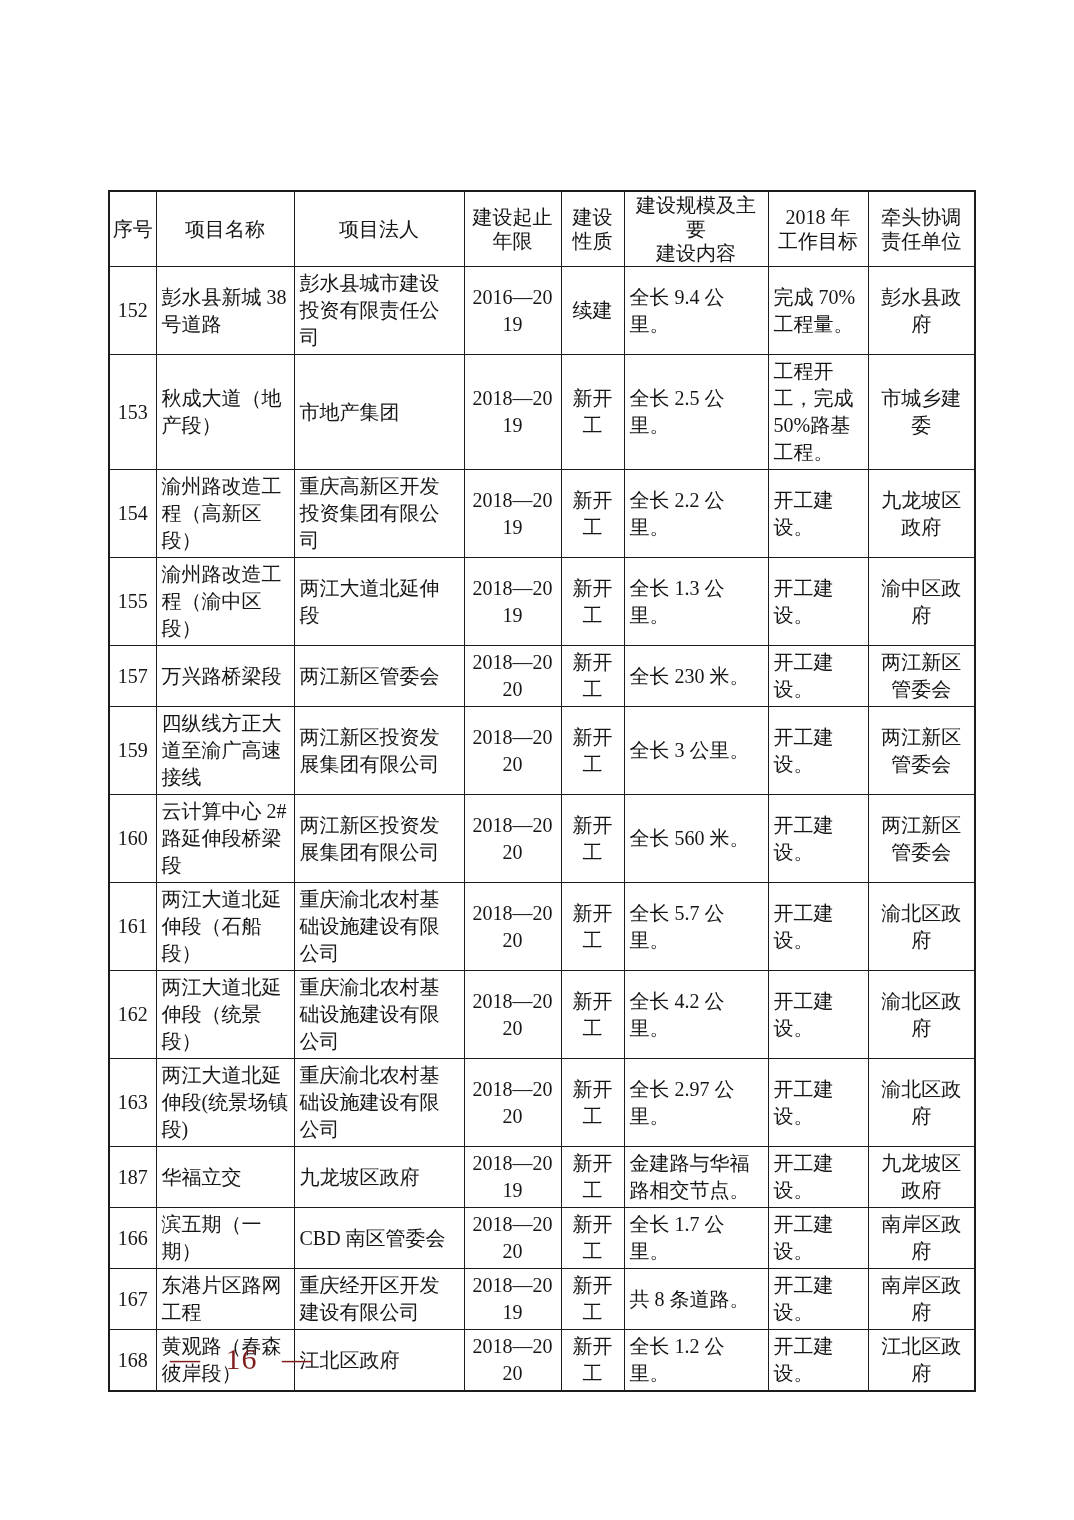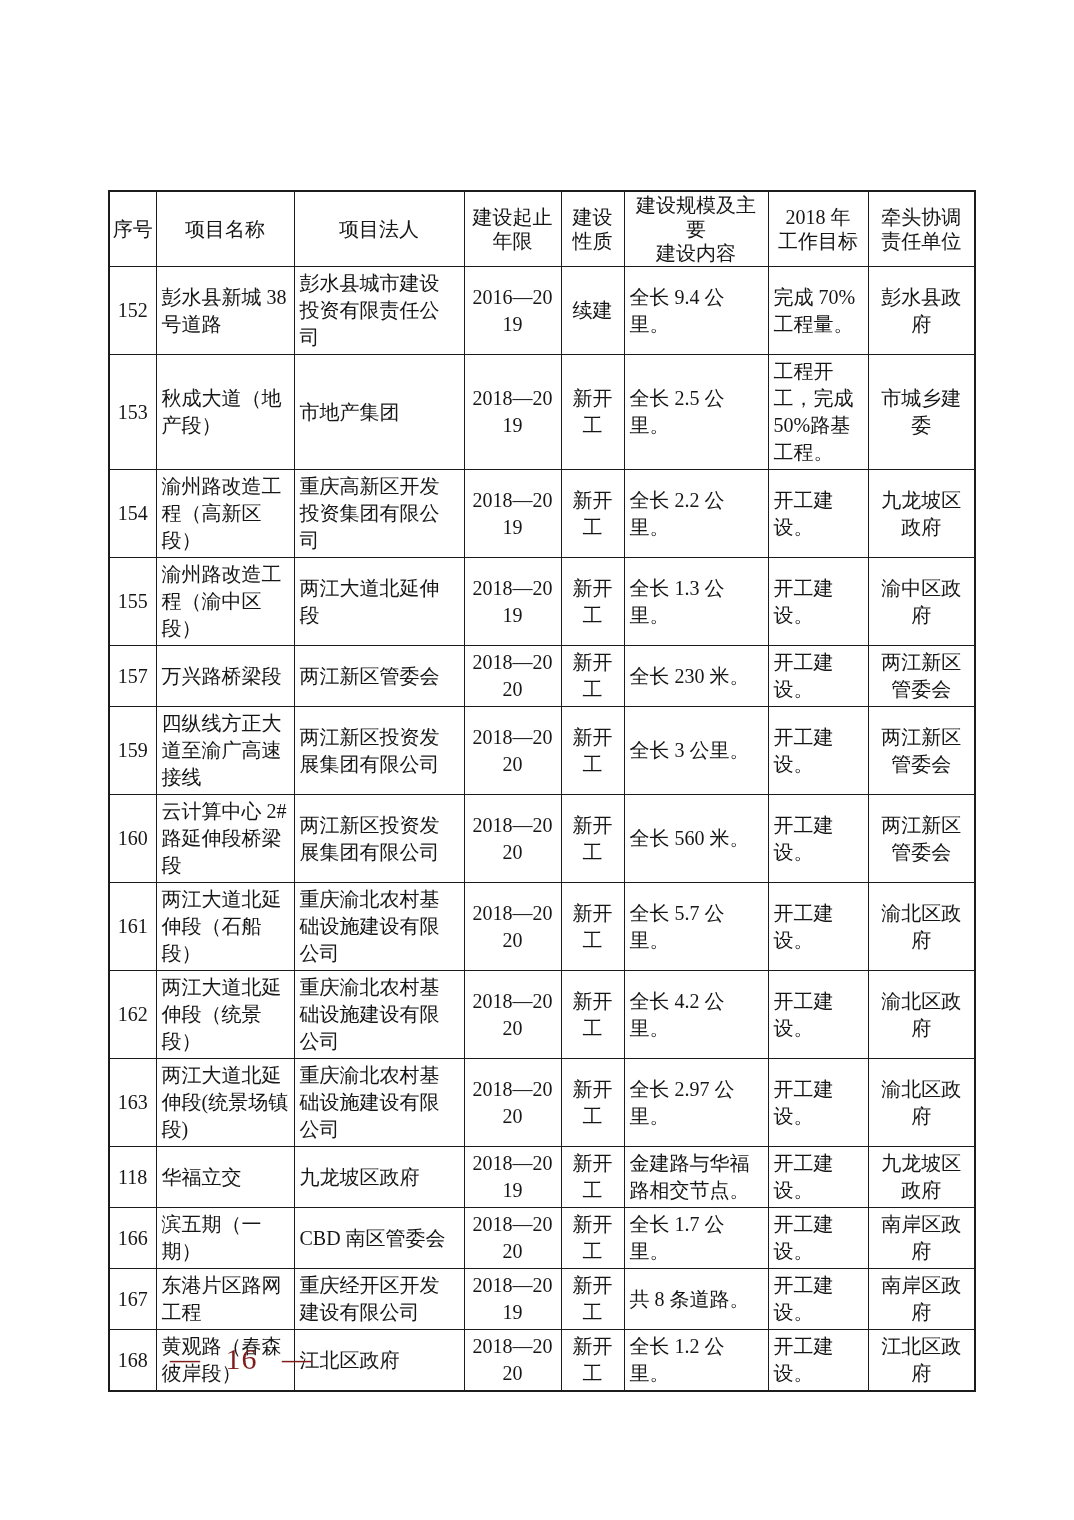--- a/index.html
+++ b/index.html
@@ -184,21 +184,21 @@
       <td class="c-center">163</td>
       <td class="c-left">两江大道北延伸段(统景场镇段)</td>
       <td class="c-left">重庆渝北农村基础设施建设有限公司</td>
       <td class="c-center">2018—2020</td>
       <td class="c-center">新开工</td>
       <td class="c-left">全长 2.97 公里。</td>
       <td class="c-left">开工建设。</td>
       <td class="c-center">渝北区政府</td>
     </tr>
         <tr>
-      <td class="c-center">118</td>
+      <td class="c-center">187</td>
       <td class="c-left">华福立交</td>
       <td class="c-left">九龙坡区政府</td>
       <td class="c-center">2018—2019</td>
       <td class="c-center">新开工</td>
       <td class="c-left">金建路与华福路相交节点。</td>
       <td class="c-left">开工建设。</td>
       <td class="c-center">九龙坡区政府</td>
     </tr>
         <tr>
       <td class="c-center">166</td>

